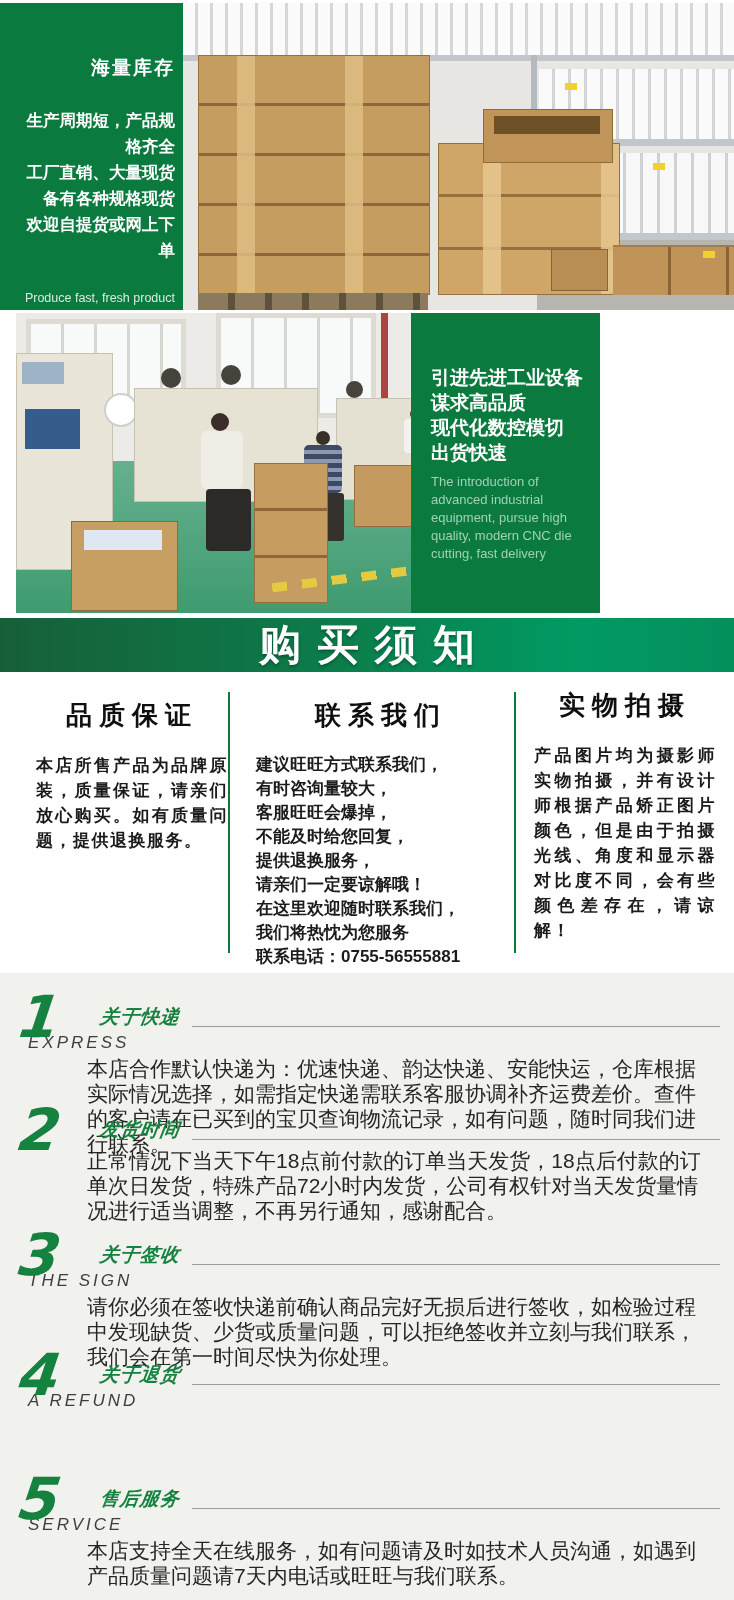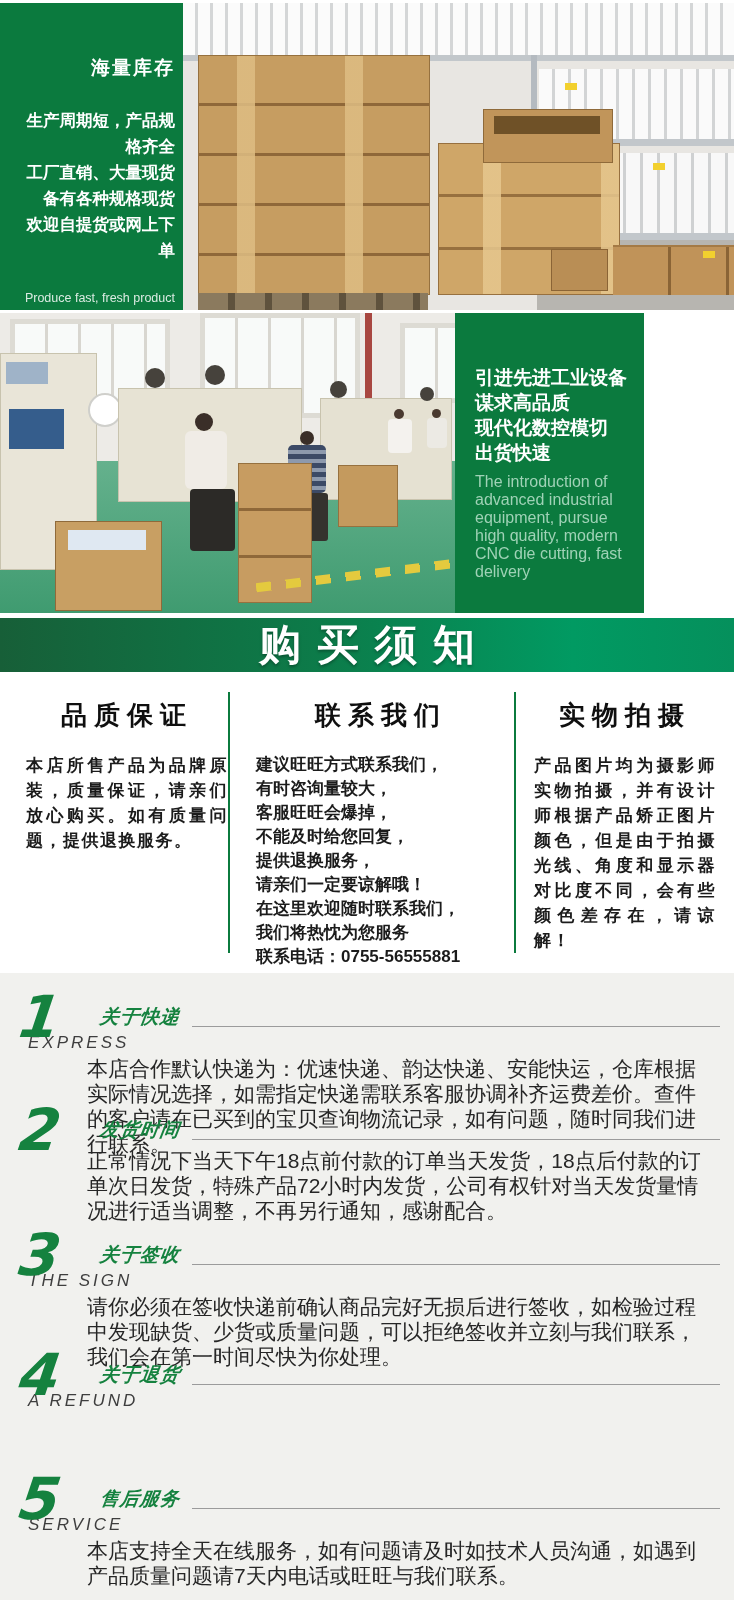--- a/index.html
+++ b/index.html
@@ -10,42 +10,42 @@
   .hero1 { position:absolute; top:0; left:0; width:734px; height:310px; background:#fff; }
   .hero1 .panel { position:absolute; top:3px; left:0; width:183px; height:307px; background:#0b7a3e;
                   color:#fff; box-sizing:border-box; padding:52px 8px 0 14px; text-align:right; }
   .h1-title { font-size:19px; font-weight:bold; letter-spacing:2px; }
   .h1-lines { margin-top:26px; font-size:16.5px; font-weight:bold; line-height:26px; }
   .h1-eng   { margin-top:26px; font-size:12.5px; line-height:19px; color:rgba(255,255,255,0.85); }
   .photo { position:absolute; overflow:hidden; }
   .wh { top:3px; left:183px; width:551px; height:307px; background:#e8e6e2; }
 
   
-  .hero2 { position:absolute; top:310px; left:0; width:644px; height:303px; background:#fff; }
+  .hero2 { position:absolute; top:310px; left:16px; width:584px; height:303px; background:#fff; }
   .fc { top:3px; left:0; width:545px; height:300px; background:#edebe7; }
   .hero2 .panel { position:absolute; top:3px; right:0; width:189px; height:300px; background:#0b7a3e;
                   color:#fff; box-sizing:border-box; padding:52px 10px 0 20px; text-align:left; }
   .h2-lines { font-size:19px; font-weight:bold; line-height:25px; }
-  .h2-eng { margin-top:8px; font-size:16px; line-height:18px; color:#9fd2b6; }
+  .h2-eng { margin-top:8px; font-size:13px; line-height:18px; color:#9fd2b6; }
 
   
   .banner { position:absolute; top:618px; left:0; width:734px; height:54px;
             background:linear-gradient(90deg,#175f38 0%,#0c7c4a 45%,#019a62 78%,#05905c 100%);
             display:flex; align-items:center; justify-content:center; }
   .banner .t { color:#fff; font-size:42px; font-weight:bold; letter-spacing:16px; text-indent:16px;
                text-shadow:0 2px 3px rgba(0,0,0,0.3); }
 
   
   .columns { position:absolute; top:672px; left:0; width:734px; height:301px; background:#fff; }
   .sep { position:absolute; top:20px; bottom:20px; width:2px; background:#0b7a3e; }
   .sep1 { left:228px; } .sep2 { left:514px; }
   .col { position:absolute; top:0; box-sizing:border-box; }
-  .col1 { left:0; width:250px; padding:26px 22px 0 26px; }
+  .col1 { left:0; width:250px; padding:26px 22px 0 36px; }
   .col2 { left:230px; width:284px; padding:26px 8px 0 26px; }
-  .col3 { left:516px; width:218px; padding:26px 18px 0 18px; }
+  .col3 { left:516px; width:218px; padding:16px 18px 0 18px; }
   .col-title { text-align:center; font-size:26px; font-weight:bold; letter-spacing:7px; color:#0f0f0f; white-space:nowrap; }
   .col-body { margin-top:20px; font-size:17px; font-weight:600; line-height:25px; color:#1b1b1b; }
   .col1 .col-body, .col3 .col-body { text-align:justify; letter-spacing:1.5px; }
   .col2 .col-body { line-height:24px; }
   .col2 .col-body div { white-space:nowrap; }
 
   
   .notices { position:absolute; top:973px; left:0; width:734px; height:627px; background:#f1f1ee; }
   .notice { position:absolute; left:0; right:0; }
   .n1 { top:35px; } .n2 { top:148px; } .n3 { top:273px; } .n4 { top:393px; } .n5 { top:517px; }

